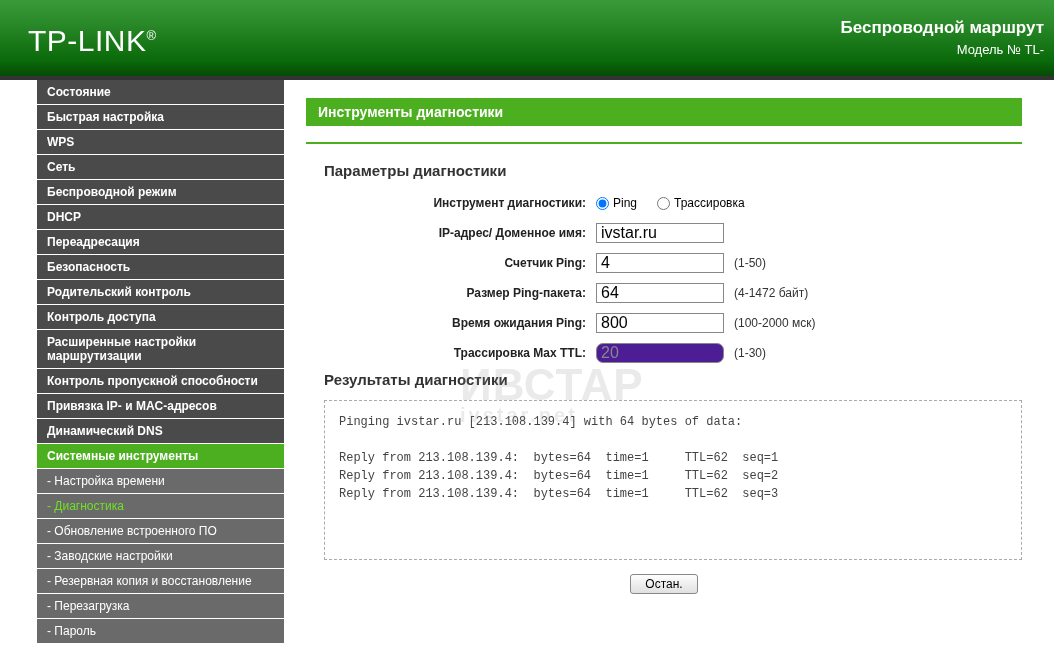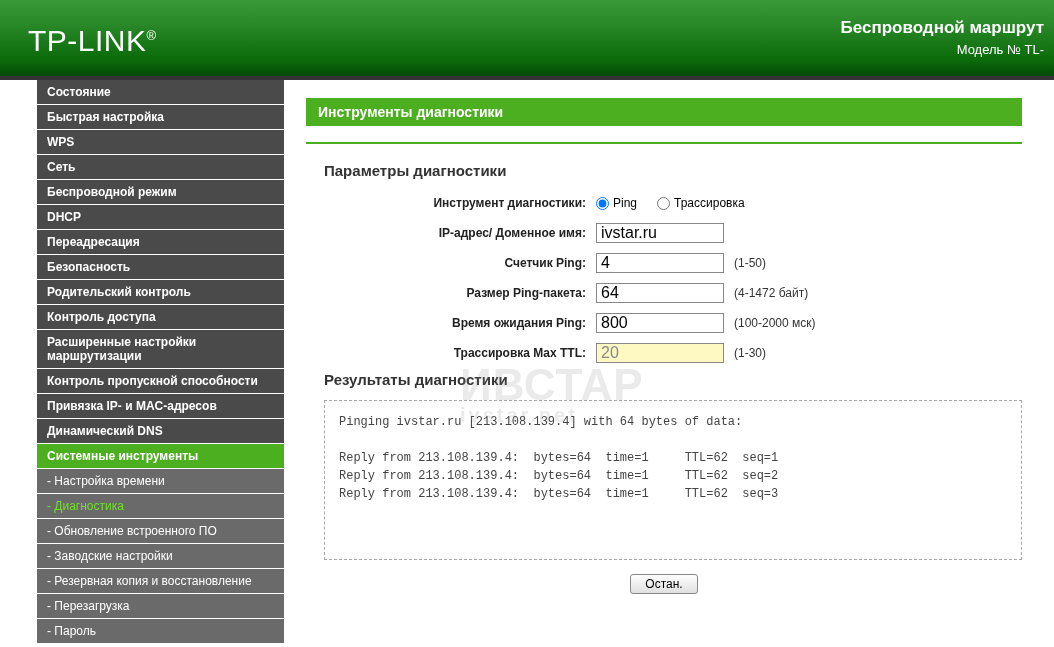--- a/index.html
+++ b/index.html
@@ -27,21 +27,21 @@
     .content { flex: 1; padding: 18px 22px; max-width: 760px; }
     .page-title { background: #4caf1f; color: #fff; font-size: 14px; font-weight: bold; padding: 6px 12px; margin-bottom: 16px; }
     .hr-green { border: none; border-top: 2px solid #4caf1f; margin-bottom: 18px; }
 
     .section-title { font-size: 15px; font-weight: bold; color: #333; margin: 6px 0 12px 18px; }
 
     .form-row { display: flex; align-items: center; margin-bottom: 6px; min-height: 24px; }
     .form-label { width: 290px; text-align: right; padding-right: 10px; font-weight: bold; color: #222; font-size: 12px; }
     .form-field { display: flex; align-items: center; gap: 6px; }
     .form-field input[type="text"] { width: 128px; height: 20px; border: 1px solid #888; padding: 0 4px; font-size: 16px; }
-    .form-field input[disabled] { background: #fef9c3; color: #888; }
+    .form-field input[disabled] { background: #4c1d95; color: #888; border-radius: 7px; }
     .form-field .hint { color: #333; font-size: 12px; margin-left: 4px; }
     .radio-group { display: flex; align-items: center; gap: 6px; }
     .radio-group label { display: flex; align-items: center; gap: 4px; margin-right: 14px; cursor: pointer; }
 
     .results-box { margin: 6px 0 0 18px; border: 1px dashed #aaa; padding: 12px 14px; font-family: "Courier New", monospace; font-size: 12px; color: #444; line-height: 1.5; white-space: pre; min-height: 160px; overflow: auto; }
 
     .button-row { text-align: center; margin-top: 14px; }
     .btn { padding: 2px 14px; font-size: 12px; border: 1px solid #888; background: linear-gradient(#fefefe,#e0e0e0); border-radius: 3px; cursor: pointer; }
 
     

